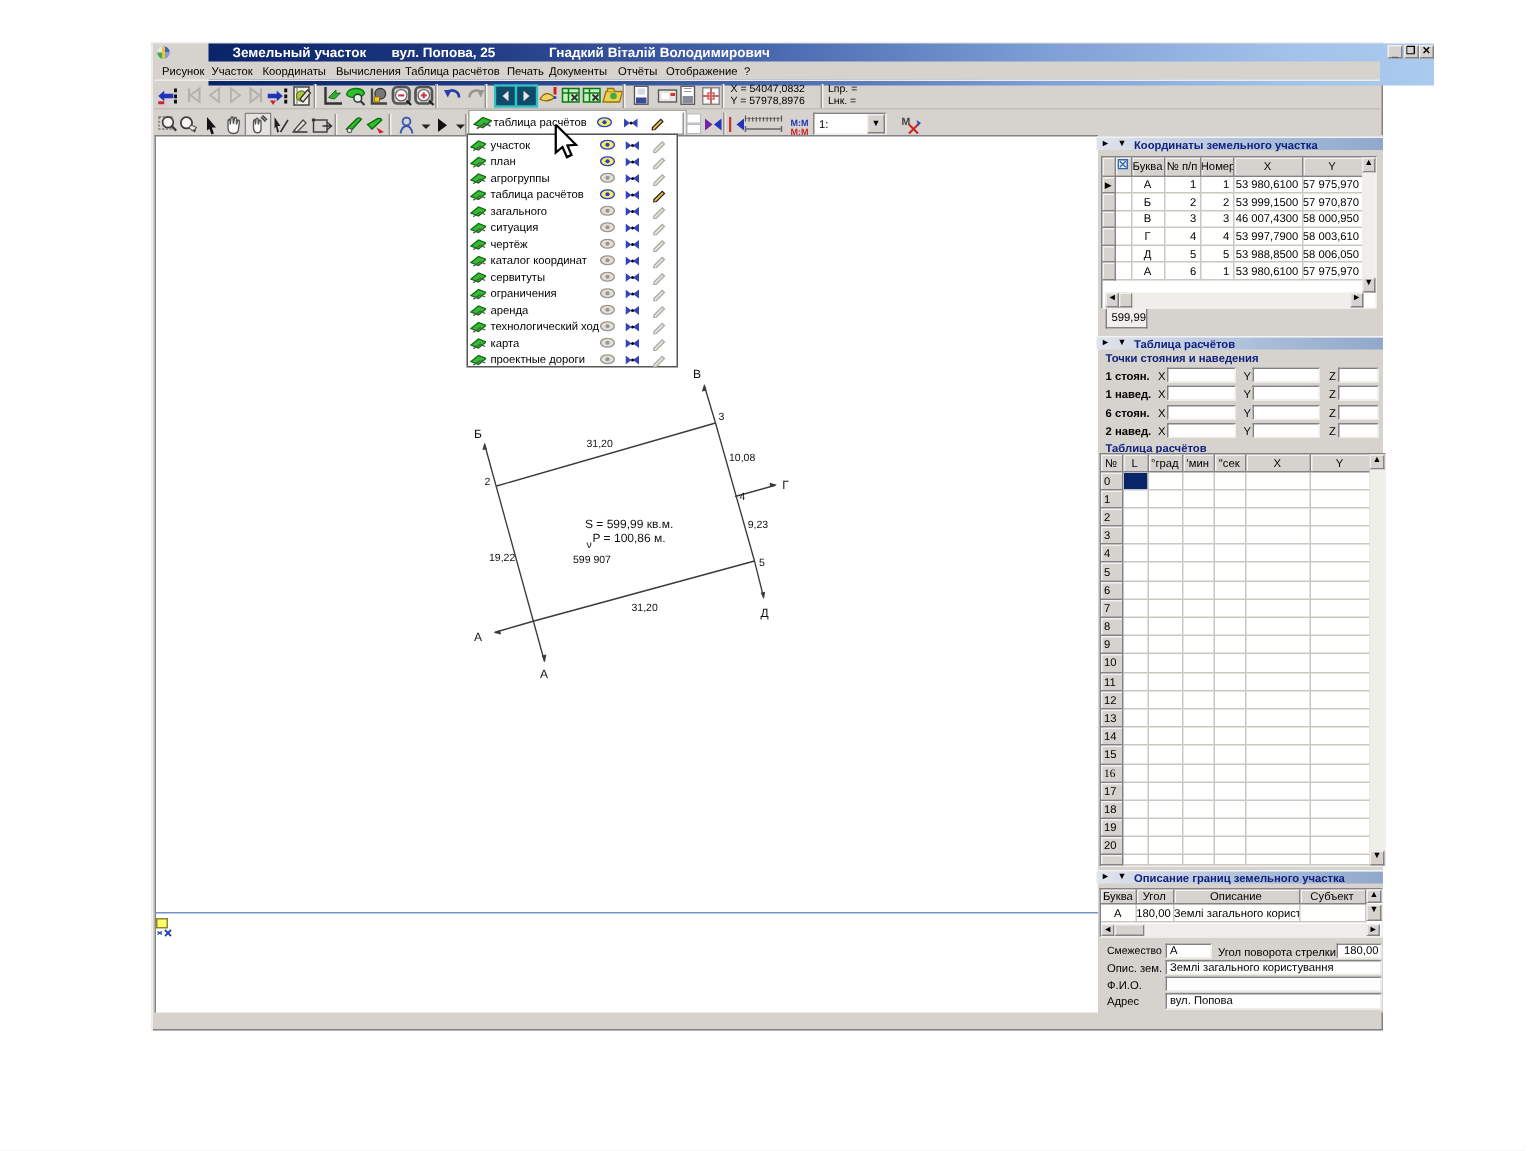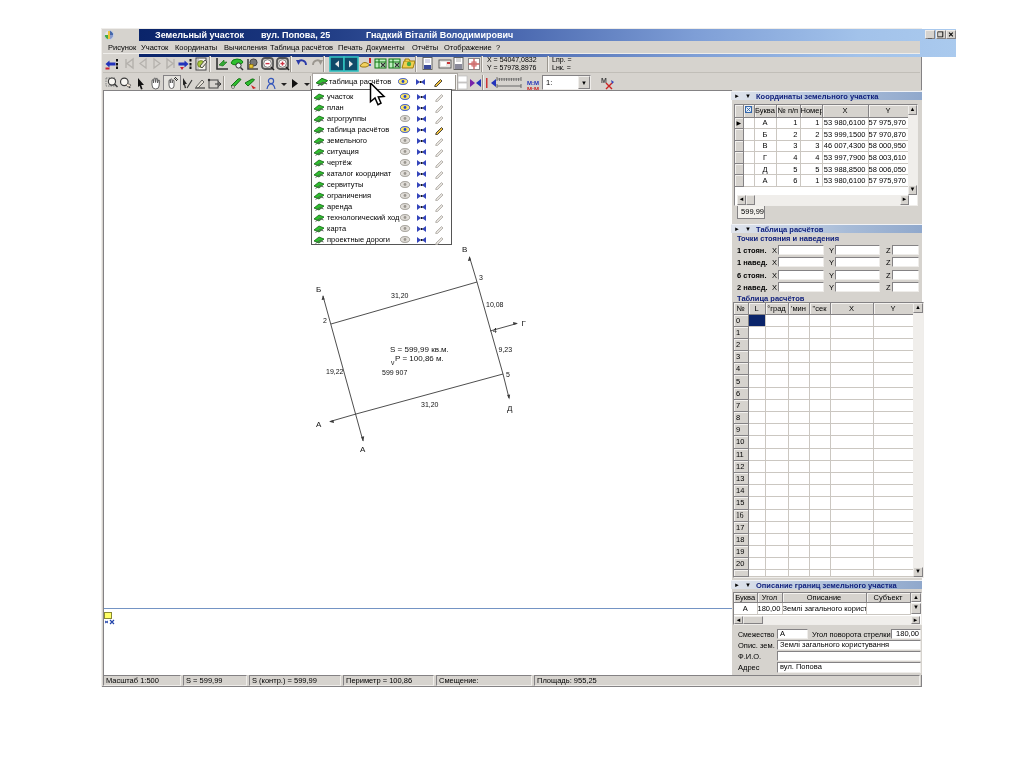--- a/index.html
+++ b/index.html
@@ -961,21 +961,21 @@
           <use href="#snap"></use>
         </svg>
         <svg class="abs" style="left:122px;top:1px;" width="10" height="10">
           <use href="#penon"></use>
         </svg>
       </div>
     <div class="drow" style="top:45px;">
         <svg class="licon">
           <use href="#layersym"></use>
         </svg>
-        <span class="t">земельного</span>
+        <span class="t">загального</span>
         <svg class="abs" style="left:87px;top:2px;" width="11" height="8">
           <use href="#eyeoff"></use>
         </svg>
         <svg class="abs" style="left:104px;top:3px;" width="10" height="7">
           <use href="#snap"></use>
         </svg>
         <svg class="abs" style="left:122px;top:1px;" width="10" height="10">
           <use href="#penoff"></use>
         </svg>
       </div>
@@ -1111,21 +1111,13 @@
           <use href="#snap"></use>
         </svg>
         <svg class="abs" style="left:122px;top:1px;" width="10" height="10">
           <use href="#penoff"></use>
         </svg>
       </div>
   </div>
   <svg class="abs" style="left:268px;top:55px;" width="18" height="24" viewBox="0 0 12 16">
       <path d="M1 0 L1 12.5 L4 10 L6 14.5 L8 13.5 L6.2 9.3 L10 9 Z" fill="#fff" stroke="#000" stroke-width="1"></path>
     </svg>
-  <div id="status">
-    <span class="spanel" style="left:0px; width:78px;">Масштаб 1:500</span>
-    <span class="spanel" style="left:80px; width:64px;">S = 599,99</span>
-    <span class="spanel" style="left:146px; width:92px;">S (контр.) = 599,99</span>
-    <span class="spanel" style="left:240px; width:91px;">Периметр = 100,86</span>
-    <span class="spanel" style="left:333px; width:96px;">Смещение:</span>
-    <span class="spanel" style="left:431px; width:386px;">Площадь: 955,25</span>
-  </div>
 </div>
 
 </body></html>

